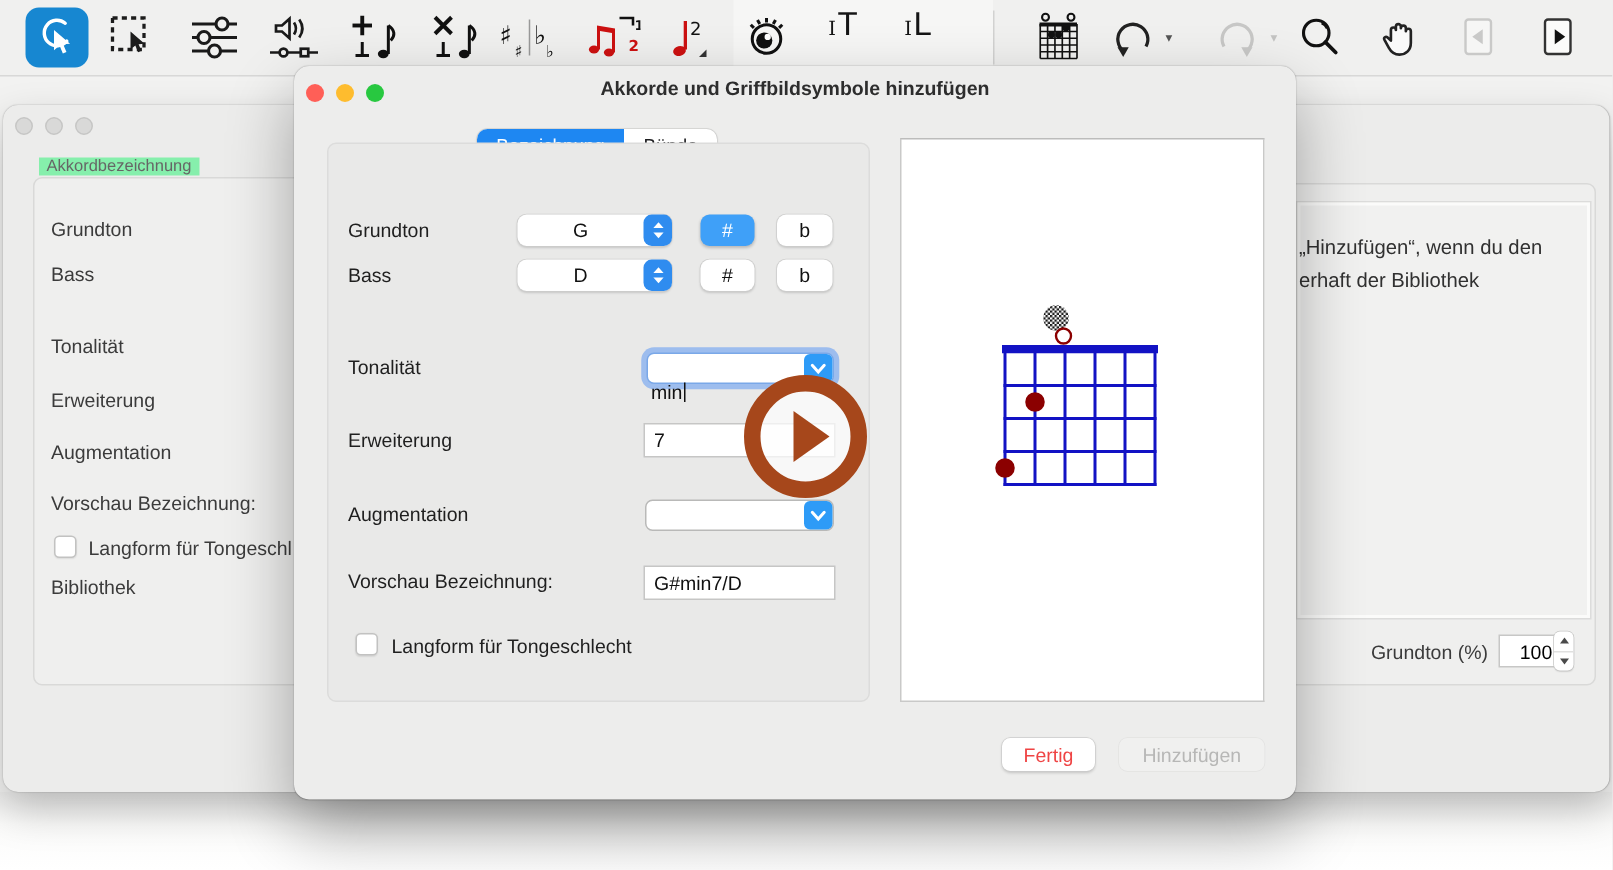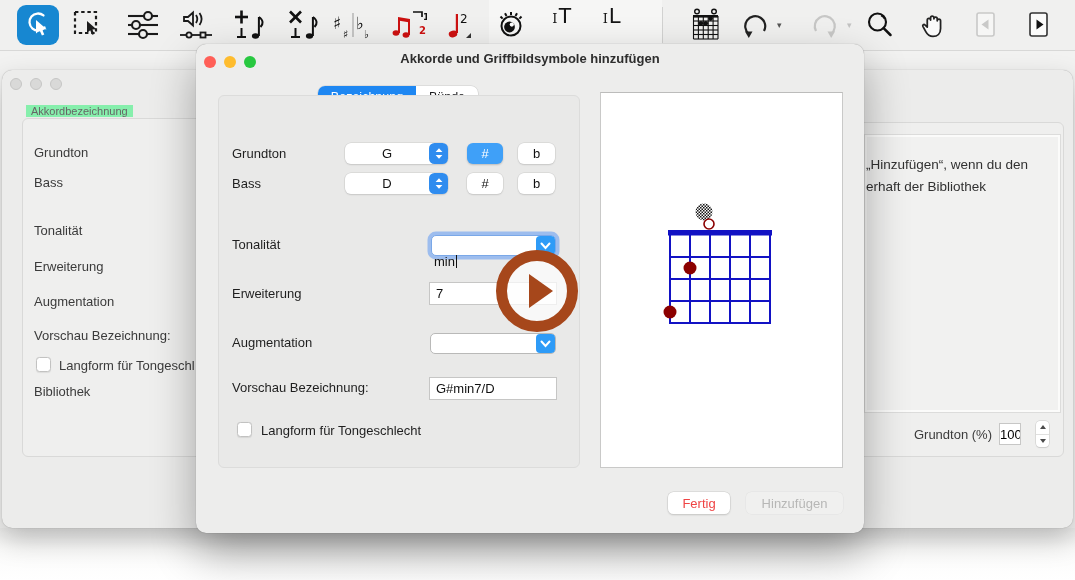--- a/index.html
+++ b/index.html
@@ -312,21 +312,21 @@
 <div class="abs bg-label" style="left:34px;top:384px;">Bibliothek</div>
 
 <div class="abs groupbox" style="left:820px;top:122px;width:242px;height:333px;"></div>
 <div class="abs info-panel" style="left:865px;top:135px;width:191px;height:273px;"></div>
 <div class="abs info-text" style="left:866px;top:154px;">
   <div>„Hinzufügen“, wenn du den</div>
   <div>erhaft der Bibliothek</div>
 </div>
 
 <div class="abs bg-label" style="left:880px;top:427px;width:112px;text-align:right;">Grundton (%)</div>
-<input class="abs mini-input" style="left: 1000px; top: 424px; width: 20px; height: 20px;" value="100">
+<input class="abs mini-input" style="left: 1000px; top: 424px; width: 48px; height: 20px;" value="100">
 <div class="abs stepper" style="left:1036px;top:421px;width:13px;height:26px;">
   <div>
       <span class="tri-up"></span>
     </div>
   <div class="sep"></div>
   <div>
       <span class="tri-dn"></span>
     </div>
 </div>
 

